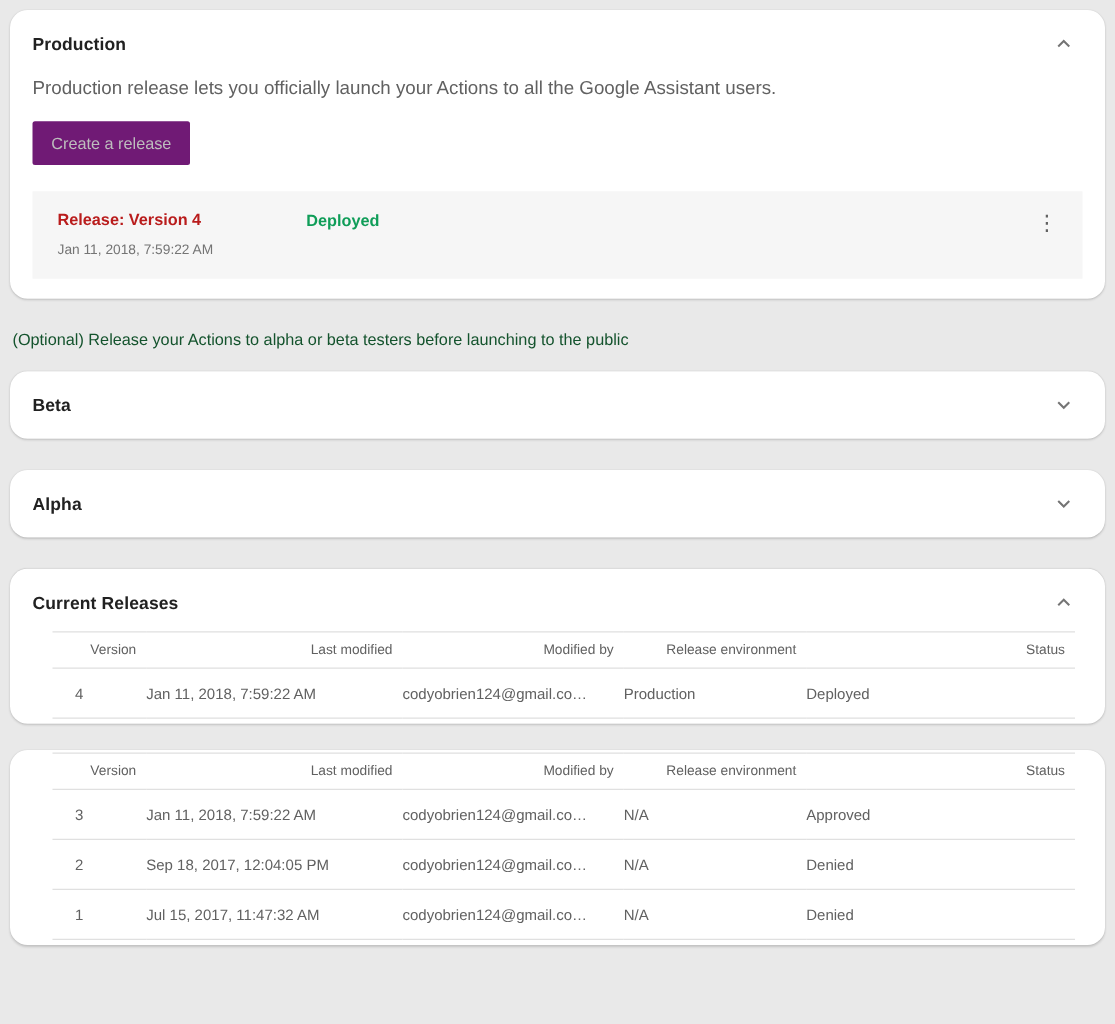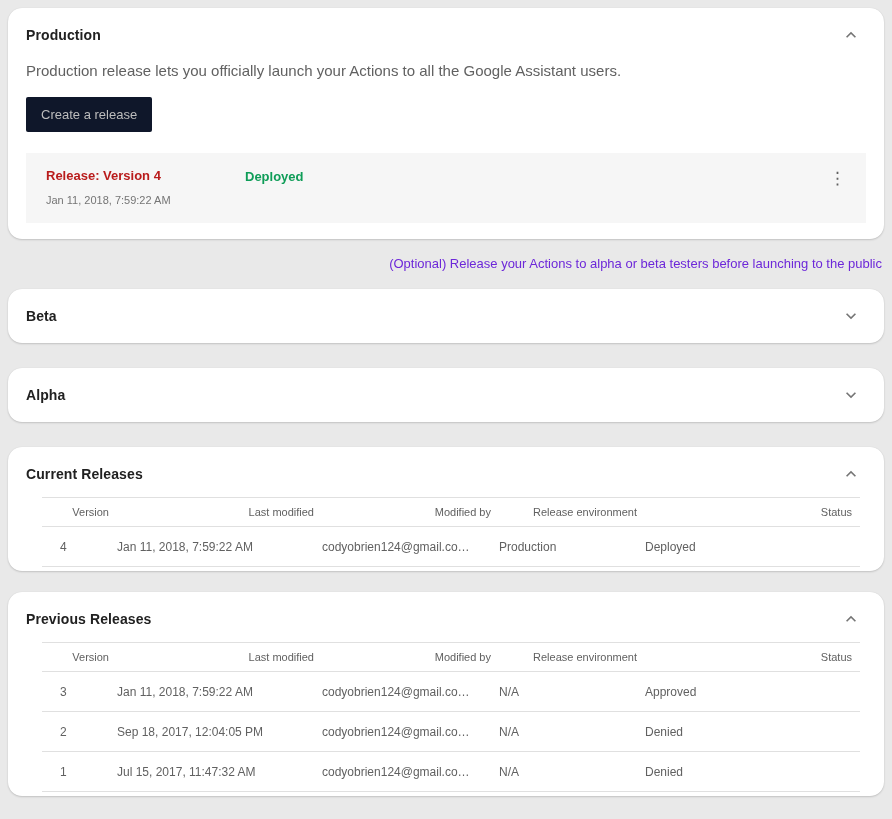--- a/index.html
+++ b/index.html
@@ -41,21 +41,21 @@
   }
 
   
   .prod-body { padding: 0 18px 16px 18px; }
   .prod-desc {
     margin: 0 0 18px 0;
     font-size: 15px;
     color: #616161;
   }
   .disabled-btn {
-    background: #0f172a;
+    background: #701a75;
     color: #bdbdbd;
     border: none;
     border-radius: 2px;
     font-family: inherit;
     font-size: 13px;
     padding: 10px 15px;
     cursor: default;
   }
   .release-row {
     margin-top: 21px;
@@ -79,24 +79,23 @@
     border: none;
     background: transparent;
     color: #616161;
     font-size: 17px;
     line-height: 1;
     padding: 2px 6px;
     cursor: pointer;
   }
 
   .optional-note {
-    margin: 17px 2px 18px 2px;
+    margin: 25px 2px 18px 2px;
     font-size: 13px;
-    color: #6d28d9;
-    text-align: right;
+    color: #14532d;
   }
 
   .gap-25 { height: 25px; }
   .gap-21 { height: 21px; }
 
   
   .table-wrap { padding: 2px 24px 4px 34px; }
   table { width: 100%; border-collapse: collapse; table-layout: fixed; }
   th {
     font-size: 11px;
@@ -215,28 +214,20 @@
             <td>Deployed</td>
           </tr>
         </tbody>
       </table>
     </div>
   </section>
 
   <div class="gap-21"></div>
 
   <section class="card">
-    <div class="card-header tight">
-      <span class="card-title">Previous Releases</span>
-      <span class="chevron">
-        <svg width="20" height="20" viewBox="0 0 24 24">
-            <path d="M7.4 15.4 12 10.8l4.6 4.6L18 14l-6-6-6 6z" fill="#757575"></path>
-          </svg>
-      </span>
-    </div>
     <div class="table-wrap">
       <table>
         <colgroup>
           <col class="c-version">
             <col class="c-modified">
             <col class="c-by">
             <col class="c-env">
             <col>
         </colgroup>
         <thead>

